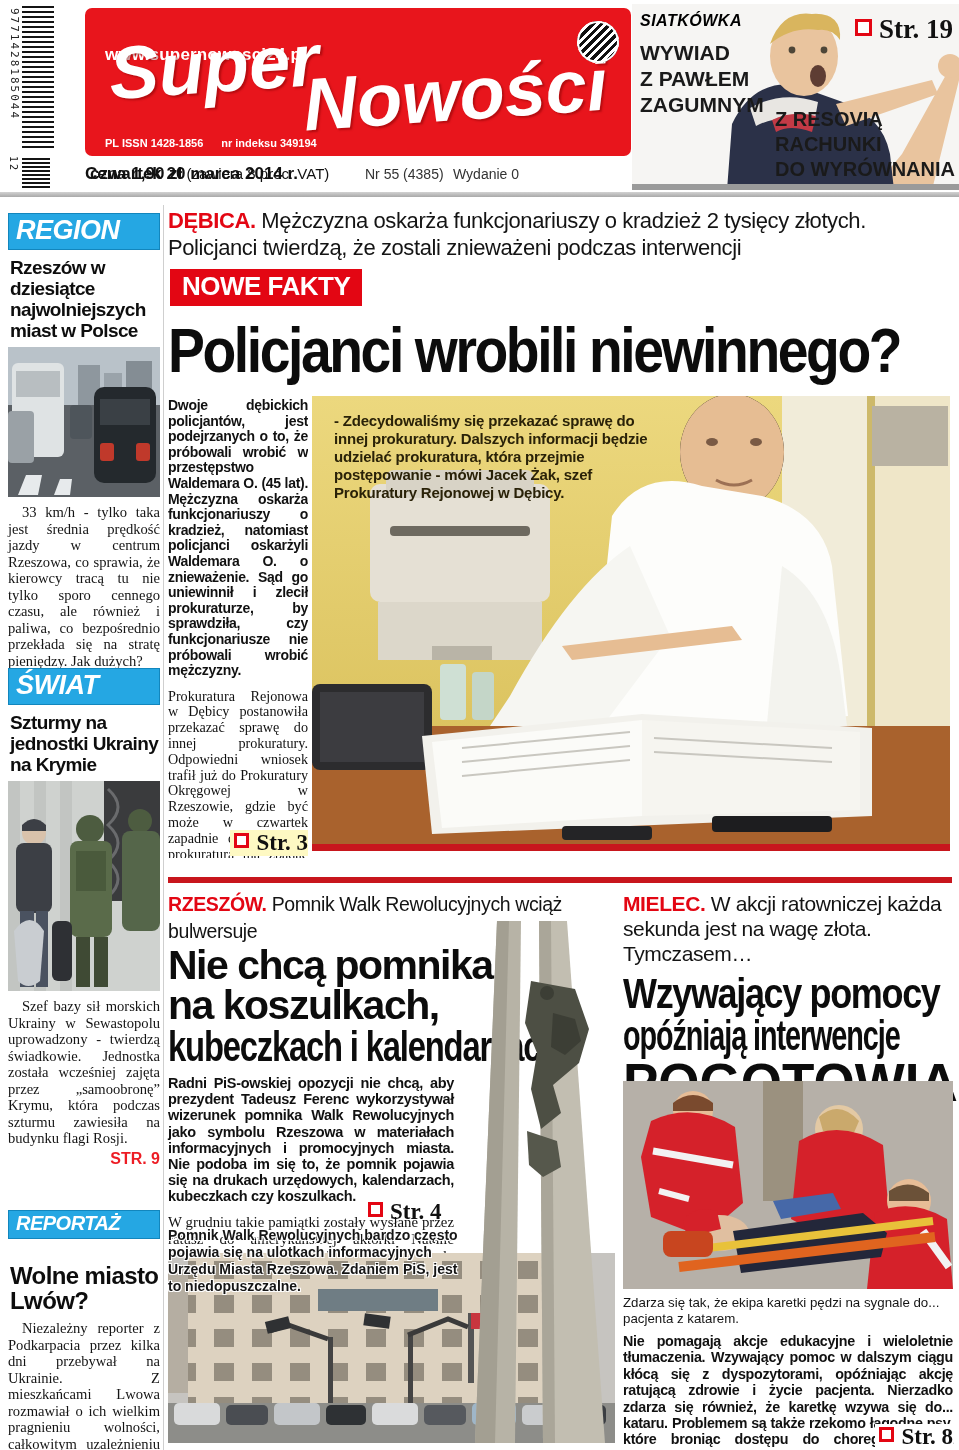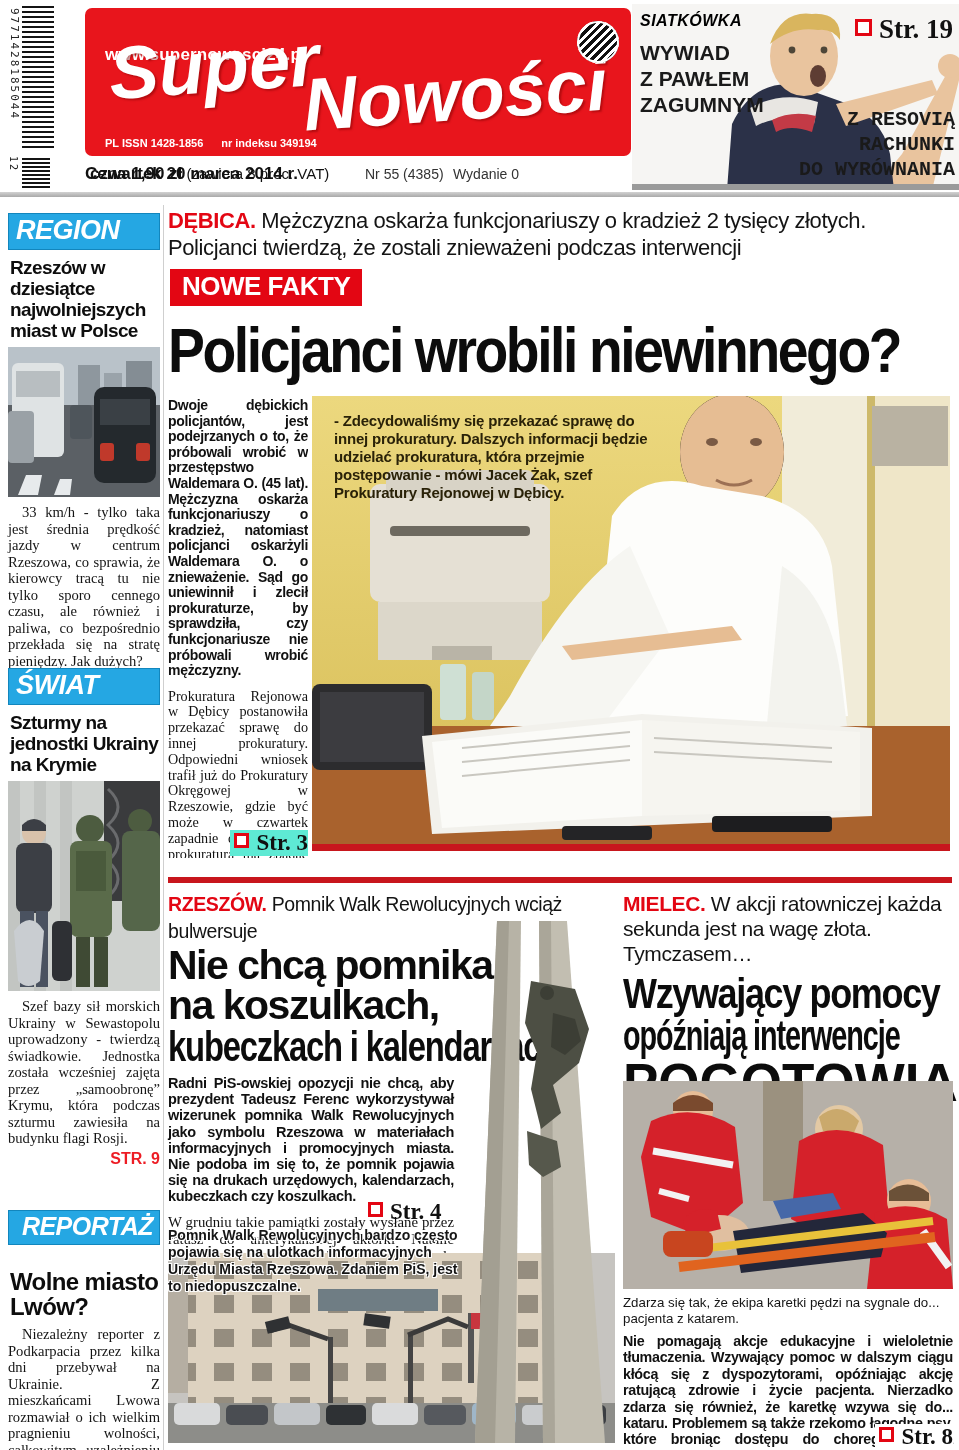--- a/index.html
+++ b/index.html
@@ -31,21 +31,21 @@
   .d-edition{position:absolute;left:368px;top:6px;font-size:14px;color:#333;}
   .d-price{position:absolute;left:0;top:4px;width:546px;text-align:left;font-size:15px;}
   .d-price b{font-size:17px;}
   .top-rule{position:absolute;left:0;top:192px;width:959px;height:5px;background:linear-gradient(#d2d2d2,#a9a9a9);}
   
   .promo{position:absolute;left:632px;top:4px;width:327px;height:186px;background:#fbfbfa;}
   .promo svg{position:absolute;left:0;top:0;}
   .promo-tag{position:absolute;left:8px;top:8px;color:#000000;font-weight:bold;font-style:italic;font-size:16px;letter-spacing:.5px;}
   .promo-title{position:absolute;left:8px;top:36px;font-weight:800;font-size:21px;line-height:26px;color:#1a1a1a;}
   .promo-ref{position:absolute;right:6px;top:10px;font-family:"Liberation Serif",serif;font-weight:bold;font-size:27px;padding-left:44px;}
-  .promo-sub{position:absolute;right:4px;bottom:8px;text-align:right;font-weight:800;font-size:20px;line-height:25px;color:#1a1a1a;font-family:Liberation Mono, monospace;}
+  .promo-sub{position:absolute;right:4px;bottom:8px;text-align:left;font-weight:800;font-size:20px;line-height:25px;color:#1a1a1a;}
   .sq{display:inline-block;width:11px;height:11px;border:3px solid #e30613;background:#fff;margin-right:7px;vertical-align:2px;}
   .sq-small{width:9px;height:9px;border-width:3px;}
   
   .v-divider{position:absolute;left:163px;top:205px;width:1px;height:1245px;background:#cfcfcf;}
   .rail-sec{position:absolute;left:8px;width:152px;}
   .rail-head{background:#25a7e3;color:#fff;font-weight:bold;font-style:italic;font-size:27px;
         padding:1px 0 3px 7px;letter-spacing:-.5px;border:1px solid #1286bd;}
   .rail-hl{font-weight:bold;font-size:19px;line-height:21px;letter-spacing:-.6px;margin:7px 0 6px 2px;color:#0d0d0d;}
   .rail-body{font-family:"Liberation Serif",serif;font-size:14.6px;line-height:16.5px;text-align:justify;color:#141414;margin-top:7px;}
   .rail-body .ind{display:inline-block;width:14px;}
@@ -58,21 +58,21 @@
   
   .debica{position:absolute;left:168px;top:207px;width:784px;}
   .nowefakty{display:inline-block;background:#e30613;color:#fff;font-weight:bold;font-size:26px;
         padding:2px 12px 4px 12px;margin:8px 0 2px 2px;letter-spacing:-.5px;}
   .deb-headline{font-size:57px;font-weight:bold;letter-spacing:-2.5px;line-height:60px;white-space:nowrap;
         transform:scale(.97,1.12);transform-origin:left top;margin-top:8px;color:#0c0c0c;}
   .deb-cols{position:relative;margin-top:22px;height:460px;}
   .deb-text{position:absolute;left:0;top:0;width:140px;height:460px;overflow:hidden;}
   .deb-lead{font-weight:bold;font-size:14px;line-height:15.6px;text-align:justify;letter-spacing:-.3px;}
   .deb-body{font-family:"Liberation Serif",serif;font-size:14.2px;line-height:15.8px;text-align:justify;margin-top:10px;}
-  .deb-ref{position:absolute;right:0;bottom:2px;background:#5eead4;padding-left:4px;}
+  .deb-ref{position:absolute;right:0;bottom:2px;background:#fef9c3;padding-left:4px;}
   .deb-photo{position:absolute;left:144px;top:-2px;width:638px;height:455px;}
   .deb-photo svg{position:absolute;left:0;top:0;}
   .deb-cap{position:absolute;left:22px;top:16px;width:335px;font-weight:bold;font-size:15px;line-height:18px;
         color:#2a2208;letter-spacing:-.2px;}
   .red-rule{position:absolute;left:168px;top:877px;width:784px;height:6px;background:#c8161d;}
   
   .rzeszow{position:absolute;left:168px;top:891px;width:447px;height:557px;}
   .rz-kicker{font-size:19.5px;}
   .rz-h{font-weight:bold;color:#0c0c0c;}
   .rz-h .l{display:block;font-size:41px;line-height:40px;letter-spacing:-1.5px;white-space:nowrap;transform-origin:left top;}
@@ -204,21 +204,21 @@
       <rect x="12" y="130" width="14" height="76" fill="#4a5260"></rect>
         <rect x="28" y="130" width="12" height="76" fill="#4a5260"></rect>
       <path d="M6 150 q16 -22 30 0 l-4 50 q-12 10 -22 0 Z" fill="#c9cdd1"></path>
       <rect x="44" y="140" width="20" height="60" rx="6" fill="#2e3034"></rect>
     </svg>
     <div class="rail-body"><span class="ind"></span><span>Szef bazy sił morskich Ukrainy w Sewastopolu uprowadzony - twierdzą świadkowie. Jednostka została wcześniej zajęta przez „samoobronę” Krymu, która podczas szturmu zawiesiła na budynku flagi Rosji.</span></div>
     <div class="rail-ref">STR. 9</div>
   </div>
 
   <div class="rail-sec" style="top:1210px;">
-    <div class="rail-head" style="font-size:25px;text-align:center;">REPORTAŻ</div>
+    <div class="rail-head" style="font-size:20px;">REPORTAŻ</div>
     <div class="rail-hl" style="font-size:24px;line-height:25px;margin-top:24px;">Wolne miasto Lwów?</div>
     <div class="rail-body"><span class="ind"></span><span>Niezależny reporter z Podkarpacia przez kilka dni przebywał na Ukrainie. Z mieszkańcami Lwowa rozmawiał o ich wielkim pragnieniu wolności, całkowitym uzależnieniu się od Rosji i zwykłym życiu.</span></div>
 
   </div>
 
   <div class="debica">
     <div class="kicker">
       <span class="city">DĘBICA.</span><span> Mężczyzna oskarża funkcjonariuszy o kradzież 2 tysięcy złotych.</span>
     </div>
     <div class="kicker">Policjanci twierdzą, że zostali znieważeni podczas interwencji</div>

